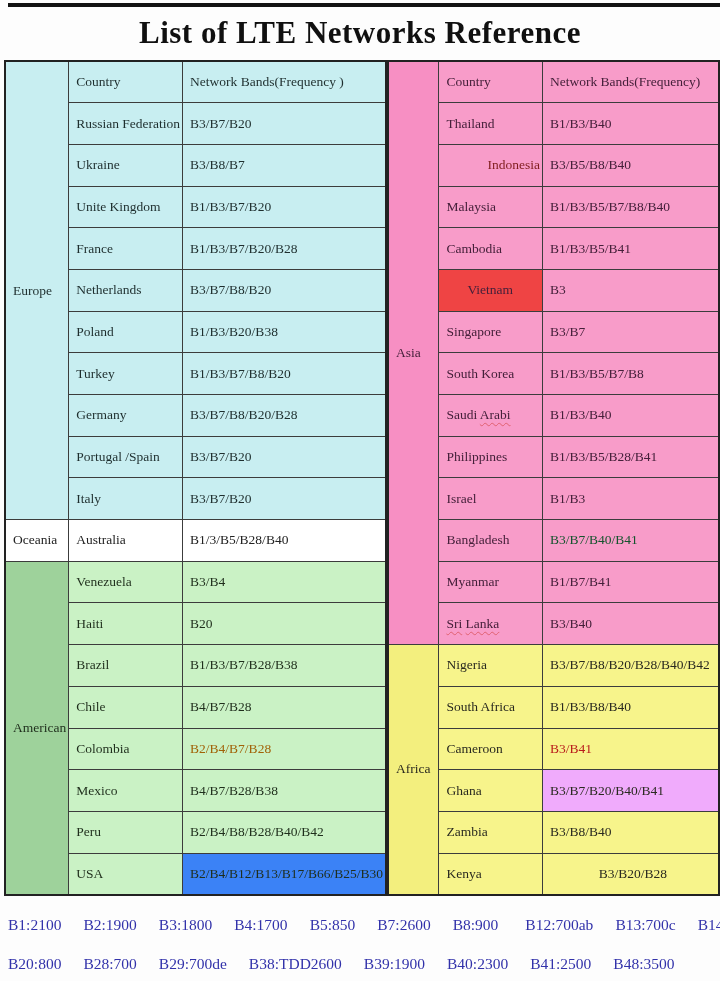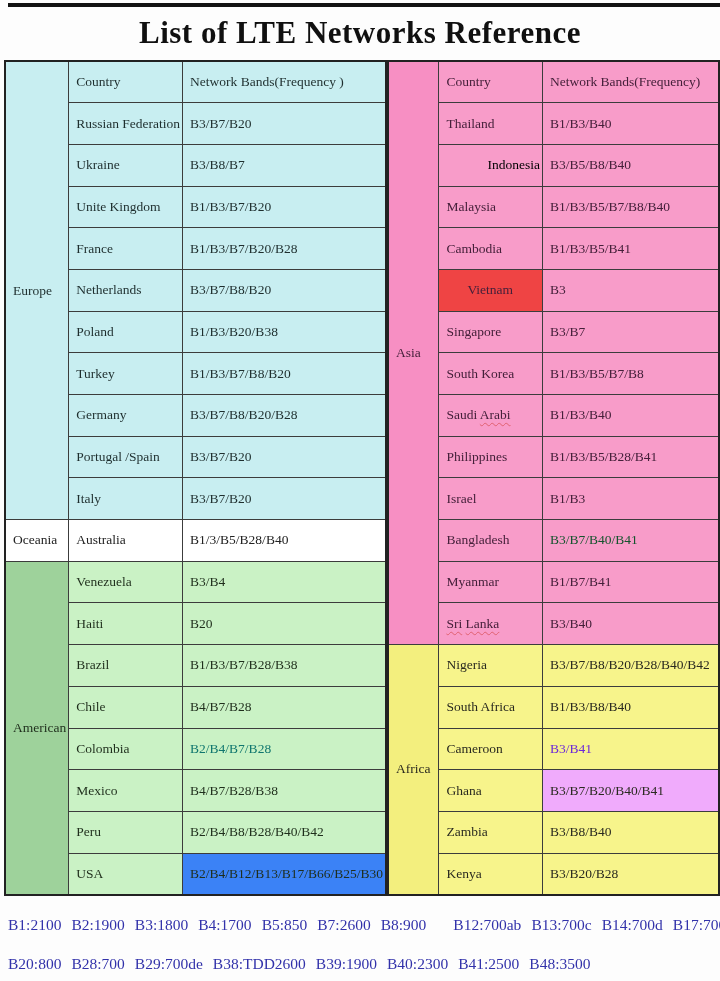--- a/index.html
+++ b/index.html
@@ -61,21 +61,21 @@
   .band-ref {
     padding: 9px 0 0 8px;
     color: #3232aa;
   }
   .band-line {
     height: 39px;
     line-height: 39px;
     font-size: 15.5px;
     white-space: nowrap;
   }
-  .band-line span { margin-right: 10px; }
+  .band-line span { margin-right: 22px; }
   #band-line-0 span:nth-child(7) { margin-right: 27px; }
 </style>
 </head>
 <body>
 
 <div class="top-rule"></div>
 
 <div class="page-title">List of LTE Networks Reference</div>
 
 <div class="tables-wrap">
@@ -148,21 +148,21 @@
         <tr>
           <td style="background: rgb(202, 242, 197); color: rgb(31, 46, 28);">Brazil</td>
           <td style="background: rgb(202, 242, 197); color: rgb(31, 46, 28);">B1/B3/B7/B28/B38</td>
         </tr>
         <tr>
           <td style="background: rgb(202, 242, 197); color: rgb(31, 46, 28);">Chile</td>
           <td style="background: rgb(202, 242, 197); color: rgb(31, 46, 28);">B4/B7/B28</td>
         </tr>
         <tr>
           <td style="background: rgb(202, 242, 197); color: rgb(31, 46, 28);">Colombia</td>
-          <td style="background: rgb(202, 242, 197); color: #0f766e;">B2/B4/B7/B28</td>
+          <td style="background: rgb(202, 242, 197); color: #a16207;">B2/B4/B7/B28</td>
         </tr>
         <tr>
           <td style="background: rgb(202, 242, 197); color: rgb(31, 46, 28);">Mexico</td>
           <td style="background: rgb(202, 242, 197); color: rgb(31, 46, 28);">B4/B7/B28/B38</td>
         </tr>
         <tr>
           <td style="background: rgb(202, 242, 197); color: rgb(31, 46, 28);">Peru</td>
           <td style="background: rgb(202, 242, 197); color: rgb(31, 46, 28);">B2/B4/B8/B28/B40/B42</td>
         </tr>
         <tr>
@@ -181,21 +181,21 @@
         <tr>
           <td class="region-cell" rowspan="14" style="background: rgb(247, 143, 195); color: rgb(69, 32, 58);">Asia</td>
           <td style="background: rgb(248, 156, 201); color: rgb(69, 32, 58);">Country</td>
           <td style="background: rgb(248, 156, 201); color: rgb(69, 32, 58);">Network Bands(Frequency)</td>
         </tr>
         <tr>
           <td style="background: rgb(248, 156, 201); color: rgb(69, 32, 58);">Thailand</td>
           <td style="background: rgb(248, 156, 201); color: rgb(69, 32, 58);">B1/B3/B40</td>
         </tr>
         <tr>
-          <td style="background: rgb(248, 156, 201); color: #000000; padding-left: 48px;">Indonesia</td>
+          <td style="background: rgb(248, 156, 201); color: #7f1d1d; padding-left: 48px;">Indonesia</td>
           <td style="background: rgb(248, 156, 201); color: rgb(69, 32, 58);">B3/B5/B8/B40</td>
         </tr>
         <tr>
           <td style="background: rgb(248, 156, 201); color: rgb(69, 32, 58);">Malaysia</td>
           <td style="background: rgb(248, 156, 201); color: rgb(69, 32, 58);">B1/B3/B5/B7/B8/B40</td>
         </tr>
         <tr>
           <td style="background: rgb(248, 156, 201); color: rgb(69, 32, 58);">Cambodia</td>
           <td style="background: rgb(248, 156, 201); color: rgb(69, 32, 58);">B1/B3/B5/B41</td>
         </tr>
@@ -239,33 +239,33 @@
           <td class="region-cell" rowspan="6" style="background: rgb(243, 239, 126); color: rgb(42, 42, 32);">Africa</td>
           <td style="background: rgb(247, 244, 139); color: rgb(42, 42, 32);">Nigeria</td>
           <td style="background: rgb(247, 244, 139); color: rgb(42, 42, 32);">B3/B7/B8/B20/B28/B40/B42</td>
         </tr>
         <tr>
           <td style="background: rgb(247, 244, 139); color: rgb(42, 42, 32);">South Africa</td>
           <td style="background: rgb(247, 244, 139); color: rgb(42, 42, 32);">B1/B3/B8/B40</td>
         </tr>
         <tr>
           <td style="background: rgb(247, 244, 139); color: rgb(42, 42, 32);">Cameroon</td>
-          <td style="background: rgb(247, 244, 139); color: #6d28d9;">B3/B41</td>
+          <td style="background: rgb(247, 244, 139); color: #b91c1c;">B3/B41</td>
         </tr>
         <tr>
           <td style="background: rgb(247, 244, 139); color: rgb(42, 42, 32);">Ghana</td>
           <td style="background: #f0abfc; color: rgb(42, 42, 32);">B3/B7/B20/B40/B41</td>
         </tr>
         <tr>
           <td style="background: rgb(247, 244, 139); color: rgb(42, 42, 32);">Zambia</td>
           <td style="background: rgb(247, 244, 139); color: rgb(42, 42, 32);">B3/B8/B40</td>
         </tr>
         <tr>
           <td style="background: rgb(247, 244, 139); color: rgb(42, 42, 32);">Kenya</td>
-          <td style="background: rgb(247, 244, 139); color: rgb(42, 42, 32);">B3/B20/B28</td>
+          <td style="background: rgb(247, 244, 139); color: rgb(42, 42, 32); text-align: center;">B3/B20/B28</td>
         </tr>
       </tbody>
   </table>
 </div>
 
 <div class="band-ref">
   <div class="band-line" id="band-line-0"><span>B1:2100</span><span>B2:1900</span><span>B3:1800</span><span>B4:1700</span><span>B5:850</span><span>B7:2600</span><span>B8:900</span><span>B12:700ab</span><span>B13:700c</span><span>B14:700d</span><span>B17:700e</span></div>
   <div class="band-line" id="band-line-1"><span>B20:800</span><span>B28:700</span><span>B29:700de</span><span>B38:TDD2600</span><span>B39:1900</span><span>B40:2300</span><span>B41:2500</span><span>B48:3500</span></div>
 </div>
 

